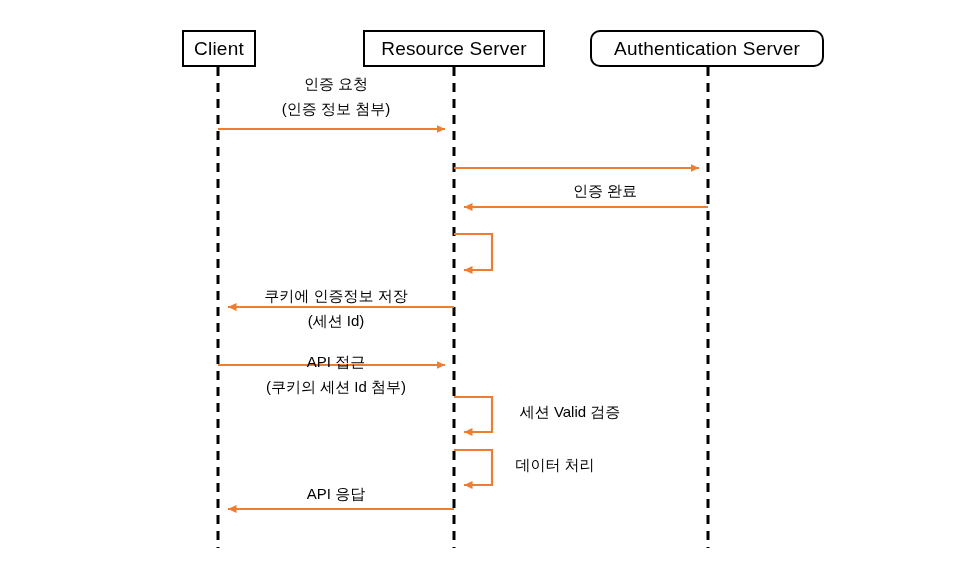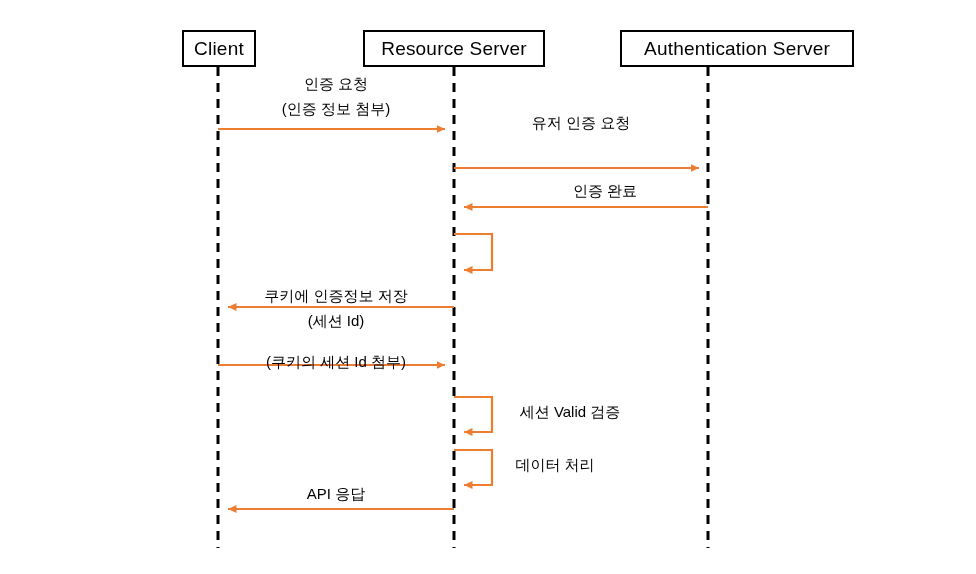--- a/index.html
+++ b/index.html
@@ -80,42 +80,42 @@
       </g>
   </svg>
 
   <div id="actor-boxes">
       <div class="actor-box" style="left: 182px; top: 30px; width: 74px;">
         <span>Client</span>
       </div>
       <div class="actor-box" style="left: 363px; top: 30px; width: 182px;">
         <span>Resource Server</span>
       </div>
-      <div class="actor-box" style="left: 620px; top: 30px; width: 234px;">
+      <div class="actor-box" style="left: 590px; top: 30px; width: 234px; border-radius: 10px;">
         <span>Authentication Server</span>
       </div>
     </div>
   <div id="message-labels">
       <div class="msg-label centered" style="left: 336px; top: 71px;">
         <div>인증 요청</div>
         <div>(인증 정보 첨부)</div>
       </div>
       <div class="msg-label centered" style="left: 581px; top: 110px;">
-        <div>유저 인증 요청</div>
       </div>
       <div class="msg-label centered" style="left: 605px; top: 178px;">
         <div>인증 완료</div>
       </div>
       <div class="msg-label centered" style="left: 580px; top: 226px;">
       </div>
       <div class="msg-label centered" style="left: 336px; top: 283px;">
         <div>쿠키에 인증정보 저장</div>
         <div>(세션 Id)</div>
       </div>
       <div class="msg-label centered" style="left: 336px; top: 349px;">
+        <div>API 접근</div>
         <div>(쿠키의 세션 Id 첨부)</div>
       </div>
       <div class="msg-label centered" style="left: 570px; top: 399px;">
         <div>세션 Valid 검증</div>
       </div>
       <div class="msg-label centered" style="left: 555px; top: 452px;">
         <div>데이터 처리</div>
       </div>
       <div class="msg-label centered" style="left: 336px; top: 481px;">
         <div>API 응답</div>

